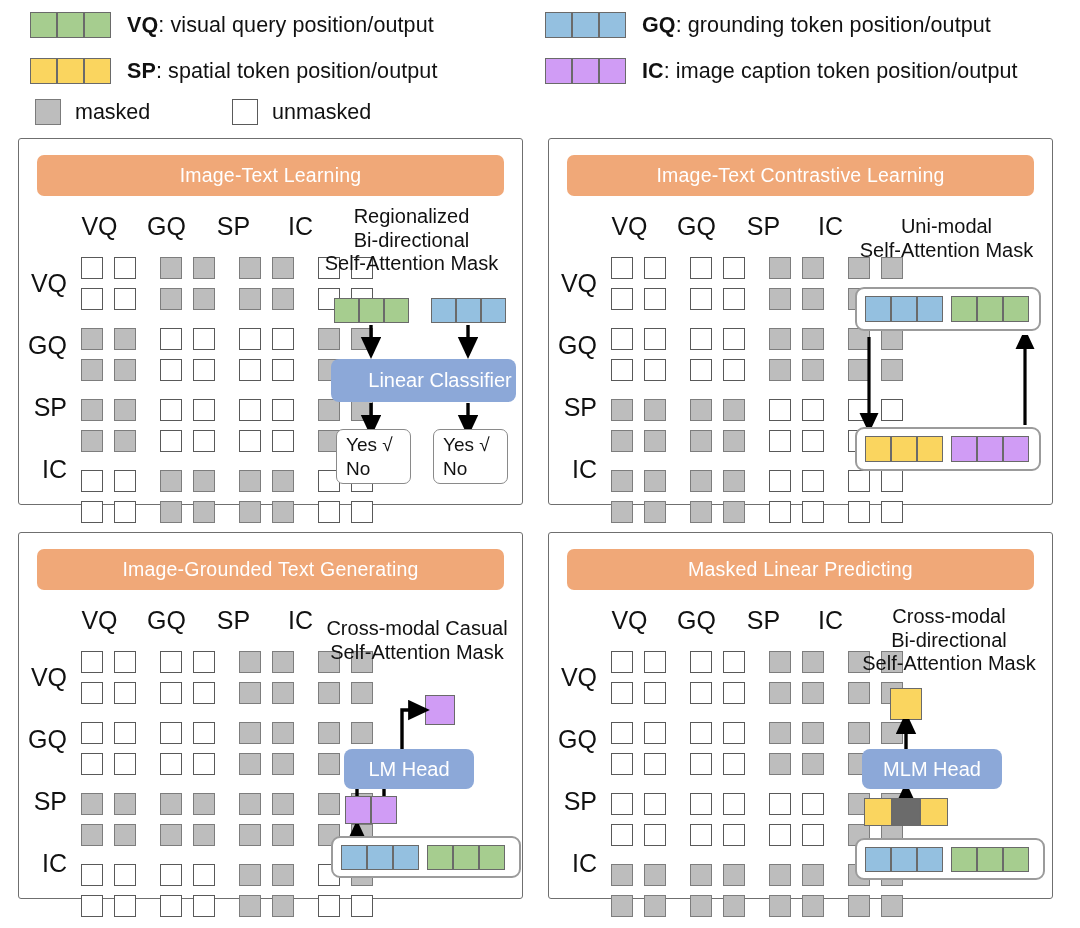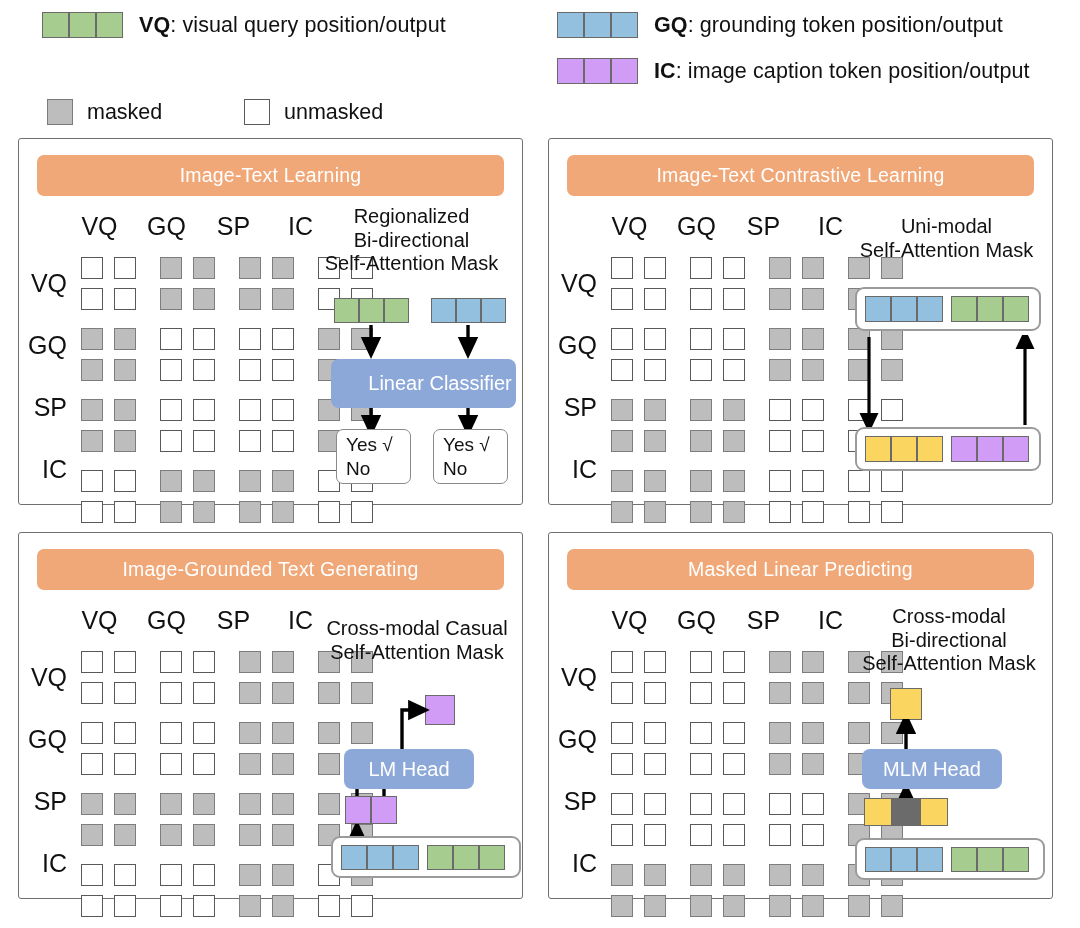--- a/index.html
+++ b/index.html
@@ -4,21 +4,21 @@
 <style>
   html,body{margin:0;padding:0;}
   body{
     width:1080px;height:928px;background:#ffffff;
     font-family:"Liberation Sans", sans-serif;
     color:#111;overflow:hidden;
   }
   .page{position:relative;width:1080px;height:928px;}
 
   
-  .legend{position:absolute;left:16px;top:0;width:932px;height:130px;}
+  .legend{position:absolute;left:4px;top:0;width:932px;height:130px;}
   .legend-row{position:absolute;display:flex;align-items:center;}
   .swatch3{display:flex;}
   .swatch3 .cell{width:27px;height:26px;border:1.4px solid #6a6a6a;box-sizing:border-box;}
   .swatch3 .cell + .cell{border-left:1.4px solid #6a6a6a;}
   .legend-text{margin-left:16px;font-size:21.5px;letter-spacing:.1px;white-space:nowrap;}
   .legend-text b{font-weight:bold;}
   .mini{width:26px;height:26px;box-sizing:border-box;border:1.5px solid #6a6a6a;}
   .mini.masked{background:#bdbdbd;border-color:#7b7b7b;}
   .mini.unmasked{background:#ffffff;border-color:#5a5a5a;}
   .mini-label{margin-left:14px;font-size:21.5px;}
@@ -81,20 +81,28 @@
 
     <div class="legend-row" style="left:26px;top:12px;">
       <span class="swatch3">
         <span class="cell" style="background:#a6cd8f"></span>
           <span class="cell" style="background:#a6cd8f"></span>
           <span class="cell" style="background:#a6cd8f"></span>
       </span>
       <span class="legend-text"><b>VQ</b><span>: visual query position/output</span></span>
     </div>
 
+    <div class="legend-row" style="left:26px;top:58px;">
+      <span class="swatch3">
+        <span class="cell" style="background:#fad55f"></span>
+          <span class="cell" style="background:#fad55f"></span>
+          <span class="cell" style="background:#fad55f"></span>
+      </span>
+      <span class="legend-text"><b>SP</b><span>: spatial token position/output</span></span>
+    </div>
 
     <div class="legend-row" style="left:541px;top:12px;">
       <span class="swatch3">
         <span class="cell" style="background:#94c0e0"></span>
           <span class="cell" style="background:#94c0e0"></span>
           <span class="cell" style="background:#94c0e0"></span>
       </span>
       <span class="legend-text"><b>GQ</b><span>: grounding token position/output</span></span>
     </div>
 
@@ -368,21 +376,21 @@
           <marker id="ah1" markerWidth="7" markerHeight="7" refX="3.2" refY="3" orient="auto">
             <path d="M0,0 L6.4,3 L0,6 z" fill="#000"></path>
           </marker>
         </defs>
       <line x1="37" y1="3" x2="37" y2="26" stroke="#000" stroke-width="3.4" marker-end="url(#ah1)"></line>
       <line x1="134" y1="3" x2="134" y2="26" stroke="#000" stroke-width="3.4" marker-end="url(#ah1)"></line>
       <line x1="37" y1="81" x2="37" y2="104" stroke="#000" stroke-width="3.4" marker-end="url(#ah1)"></line>
       <line x1="134" y1="81" x2="134" y2="104" stroke="#000" stroke-width="3.4" marker-end="url(#ah1)"></line>
     </svg>
 
-    <div class="head-box" style="position:absolute;left:312px;top:220px;width:185px;height:49px;padding-left:33px;">Linear Classifier</div>
+    <div class="head-box" style="position:absolute;left:312px;top:220px;width:185px;height:43px;padding-left:33px;">Linear Classifier</div>
 
     <div class="yesno" style="position:absolute;left:317px;top:290px;width:75px;height:55px;">
       <span>Yes √</span>
       <span>No</span>
     </div>
     <div class="yesno" style="position:absolute;left:414px;top:290px;width:75px;height:55px;">
       <span>Yes √</span>
       <span>No</span>
     </div>
   </div>

